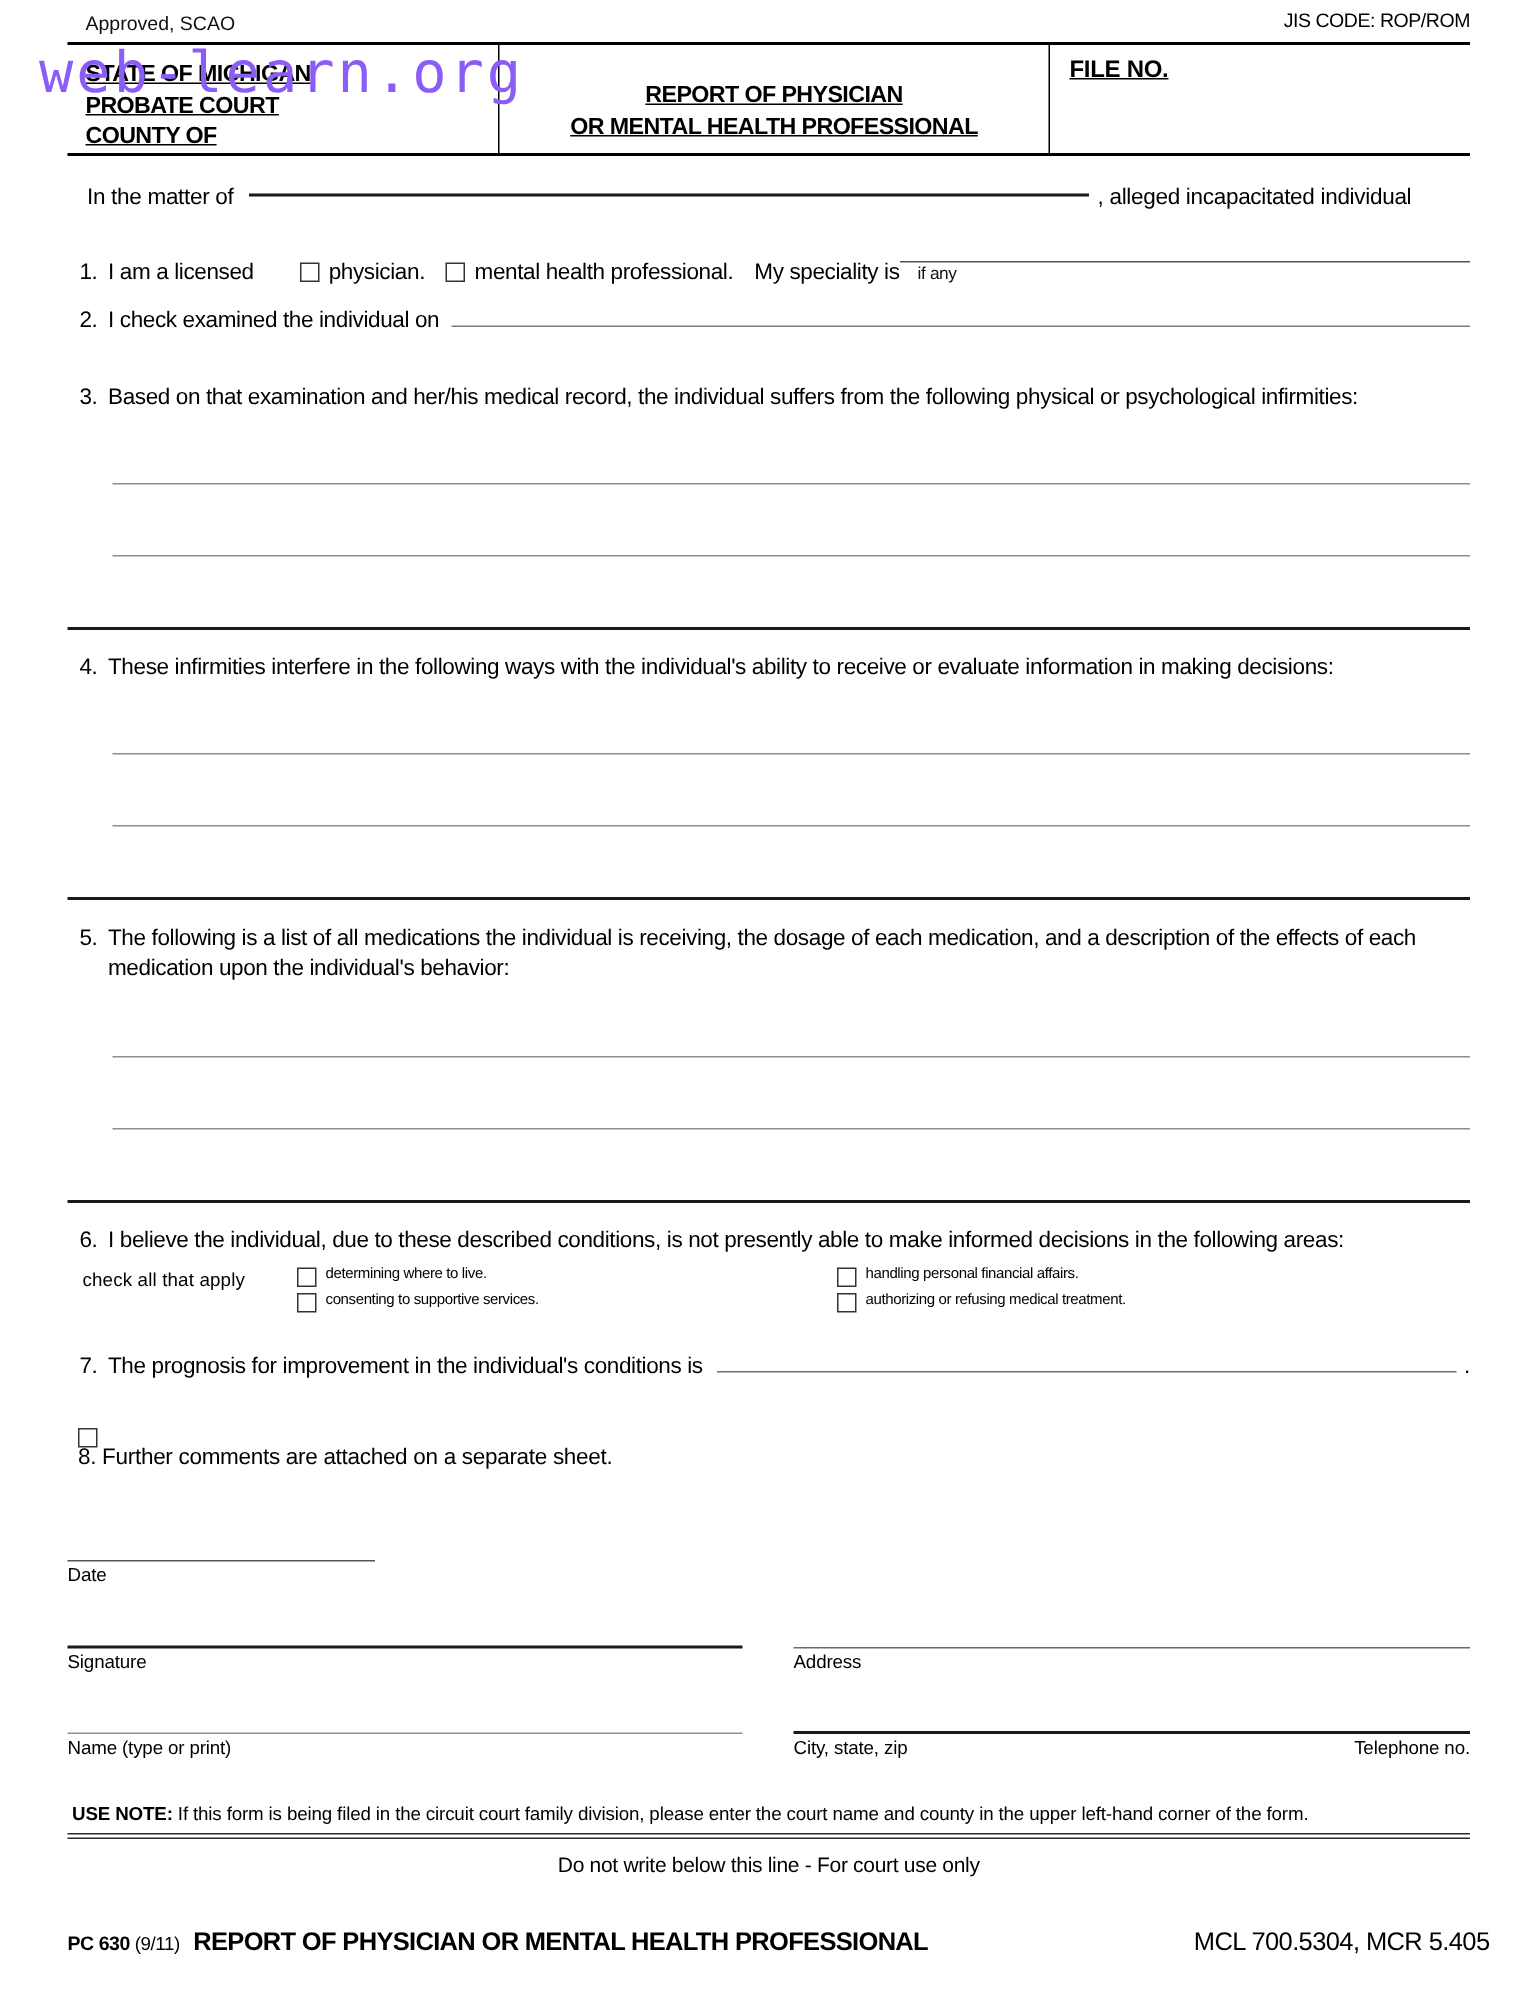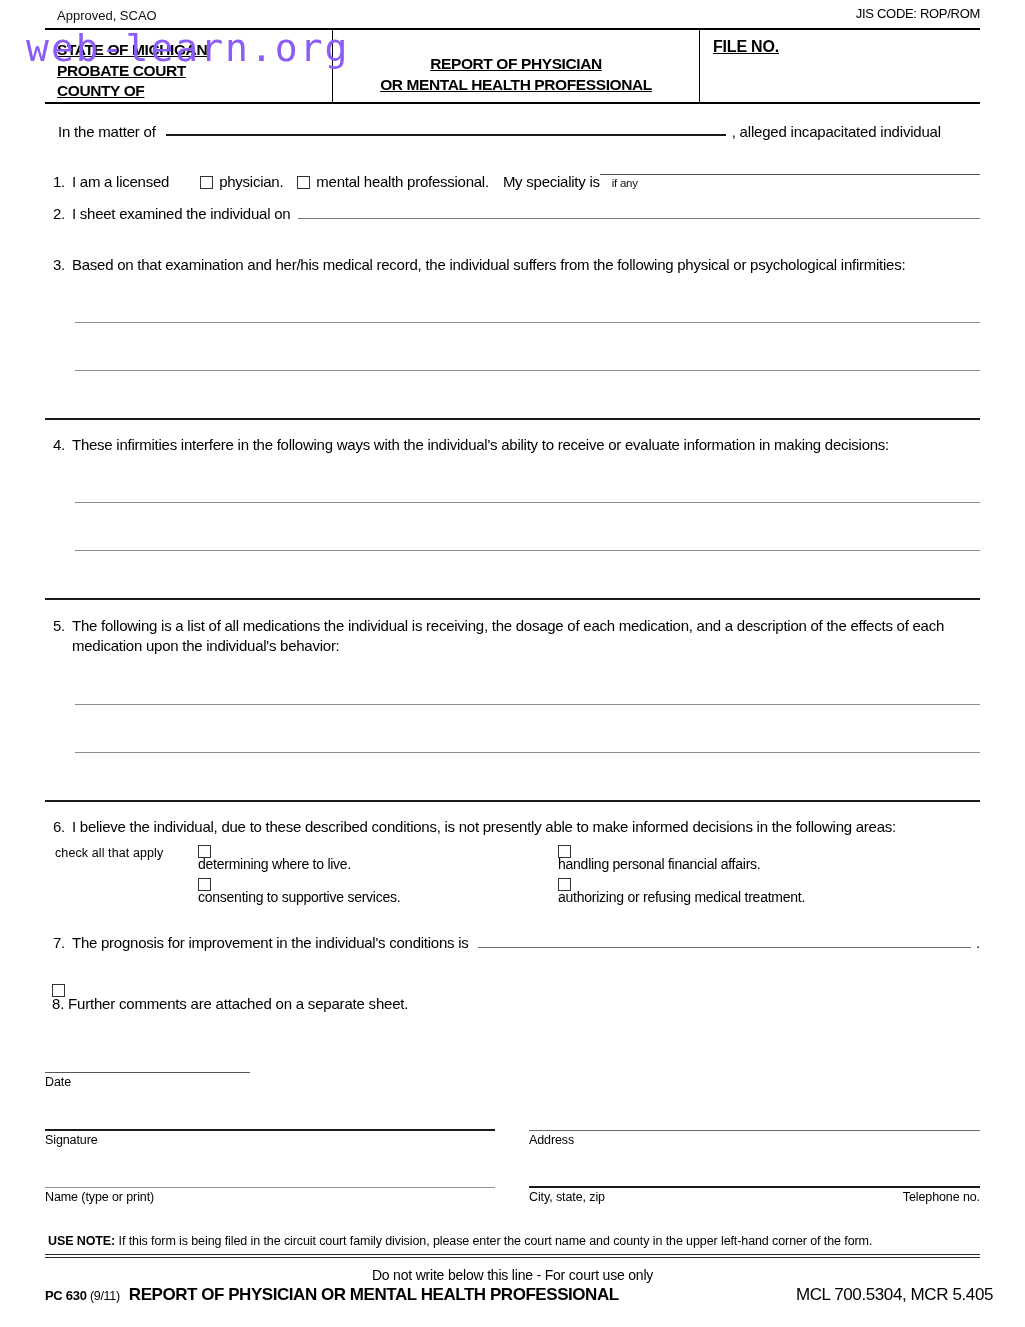--- a/index.html
+++ b/index.html
@@ -86,21 +86,21 @@
     width: 280px;
     padding: 8px 0 0 13px;
     font-weight: bold;
     font-size: 16px;
     letter-spacing: -0.2px;
   }
 
   
   .matter {
     display: flex;
-    align-items: flex-end;
+    align-items: center;
     font-size: 15px;
     margin-top: 19px;
     padding-left: 13px;
     letter-spacing: -0.2px;
   }
   .matter .fillline {
     flex: 0 0 560px;
     height: 1px;
     border-bottom: 2.2px solid #1a1a1a;
     margin: 0 6px 4px 10px;
@@ -191,25 +191,24 @@
     width: 143px;
     flex: 0 0 143px;
     font-size: 12.5px;
     letter-spacing: 0.1px;
     padding-top: 3px;
   }
   .cg-col { width: 360px; flex: 0 0 360px; }
   .cg-col.second { width: auto; flex: 1; }
   .cg-item {
     display: flex;
-    align-items: flex-start;
-    font-size: 14px;
+    align-items: center;
+    font-size: 10px;
     letter-spacing: -0.25px;
     margin-bottom: 4px;
-    flex-direction: column;
   }
 
   
   .item7 .row7 { display: flex; align-items: baseline; }
   .item7 .fillline {
     flex: 1;
     border-bottom: 1.6px solid #6f6f6f;
     margin: 0 5px 4px 9px;
     height: 13px;
   }
@@ -345,21 +344,21 @@
           <span class="spec-line" style="display:block"></span>
           <span class="ifany" style="display:block">if any</span>
         </span>
       </div>
     </div>
   </div>
 
   <div class="item item2">
     <div class="num">2.</div>
     <div class="body" style="display:flex;align-items:baseline;">
-      <span>I sheet examined the individual on</span>
+      <span>I check examined the individual on</span>
       <span class="fillline"></span>
     </div>
   </div>
 
   <div class="item item3">
     <div class="num">3.</div>
     <div class="body">Based on that examination and her/his medical record, the individual suffers from the following physical or psychological infirmities:</div>
   </div>
   <div class="answer-block">
     <div class="ans-line"></div>

